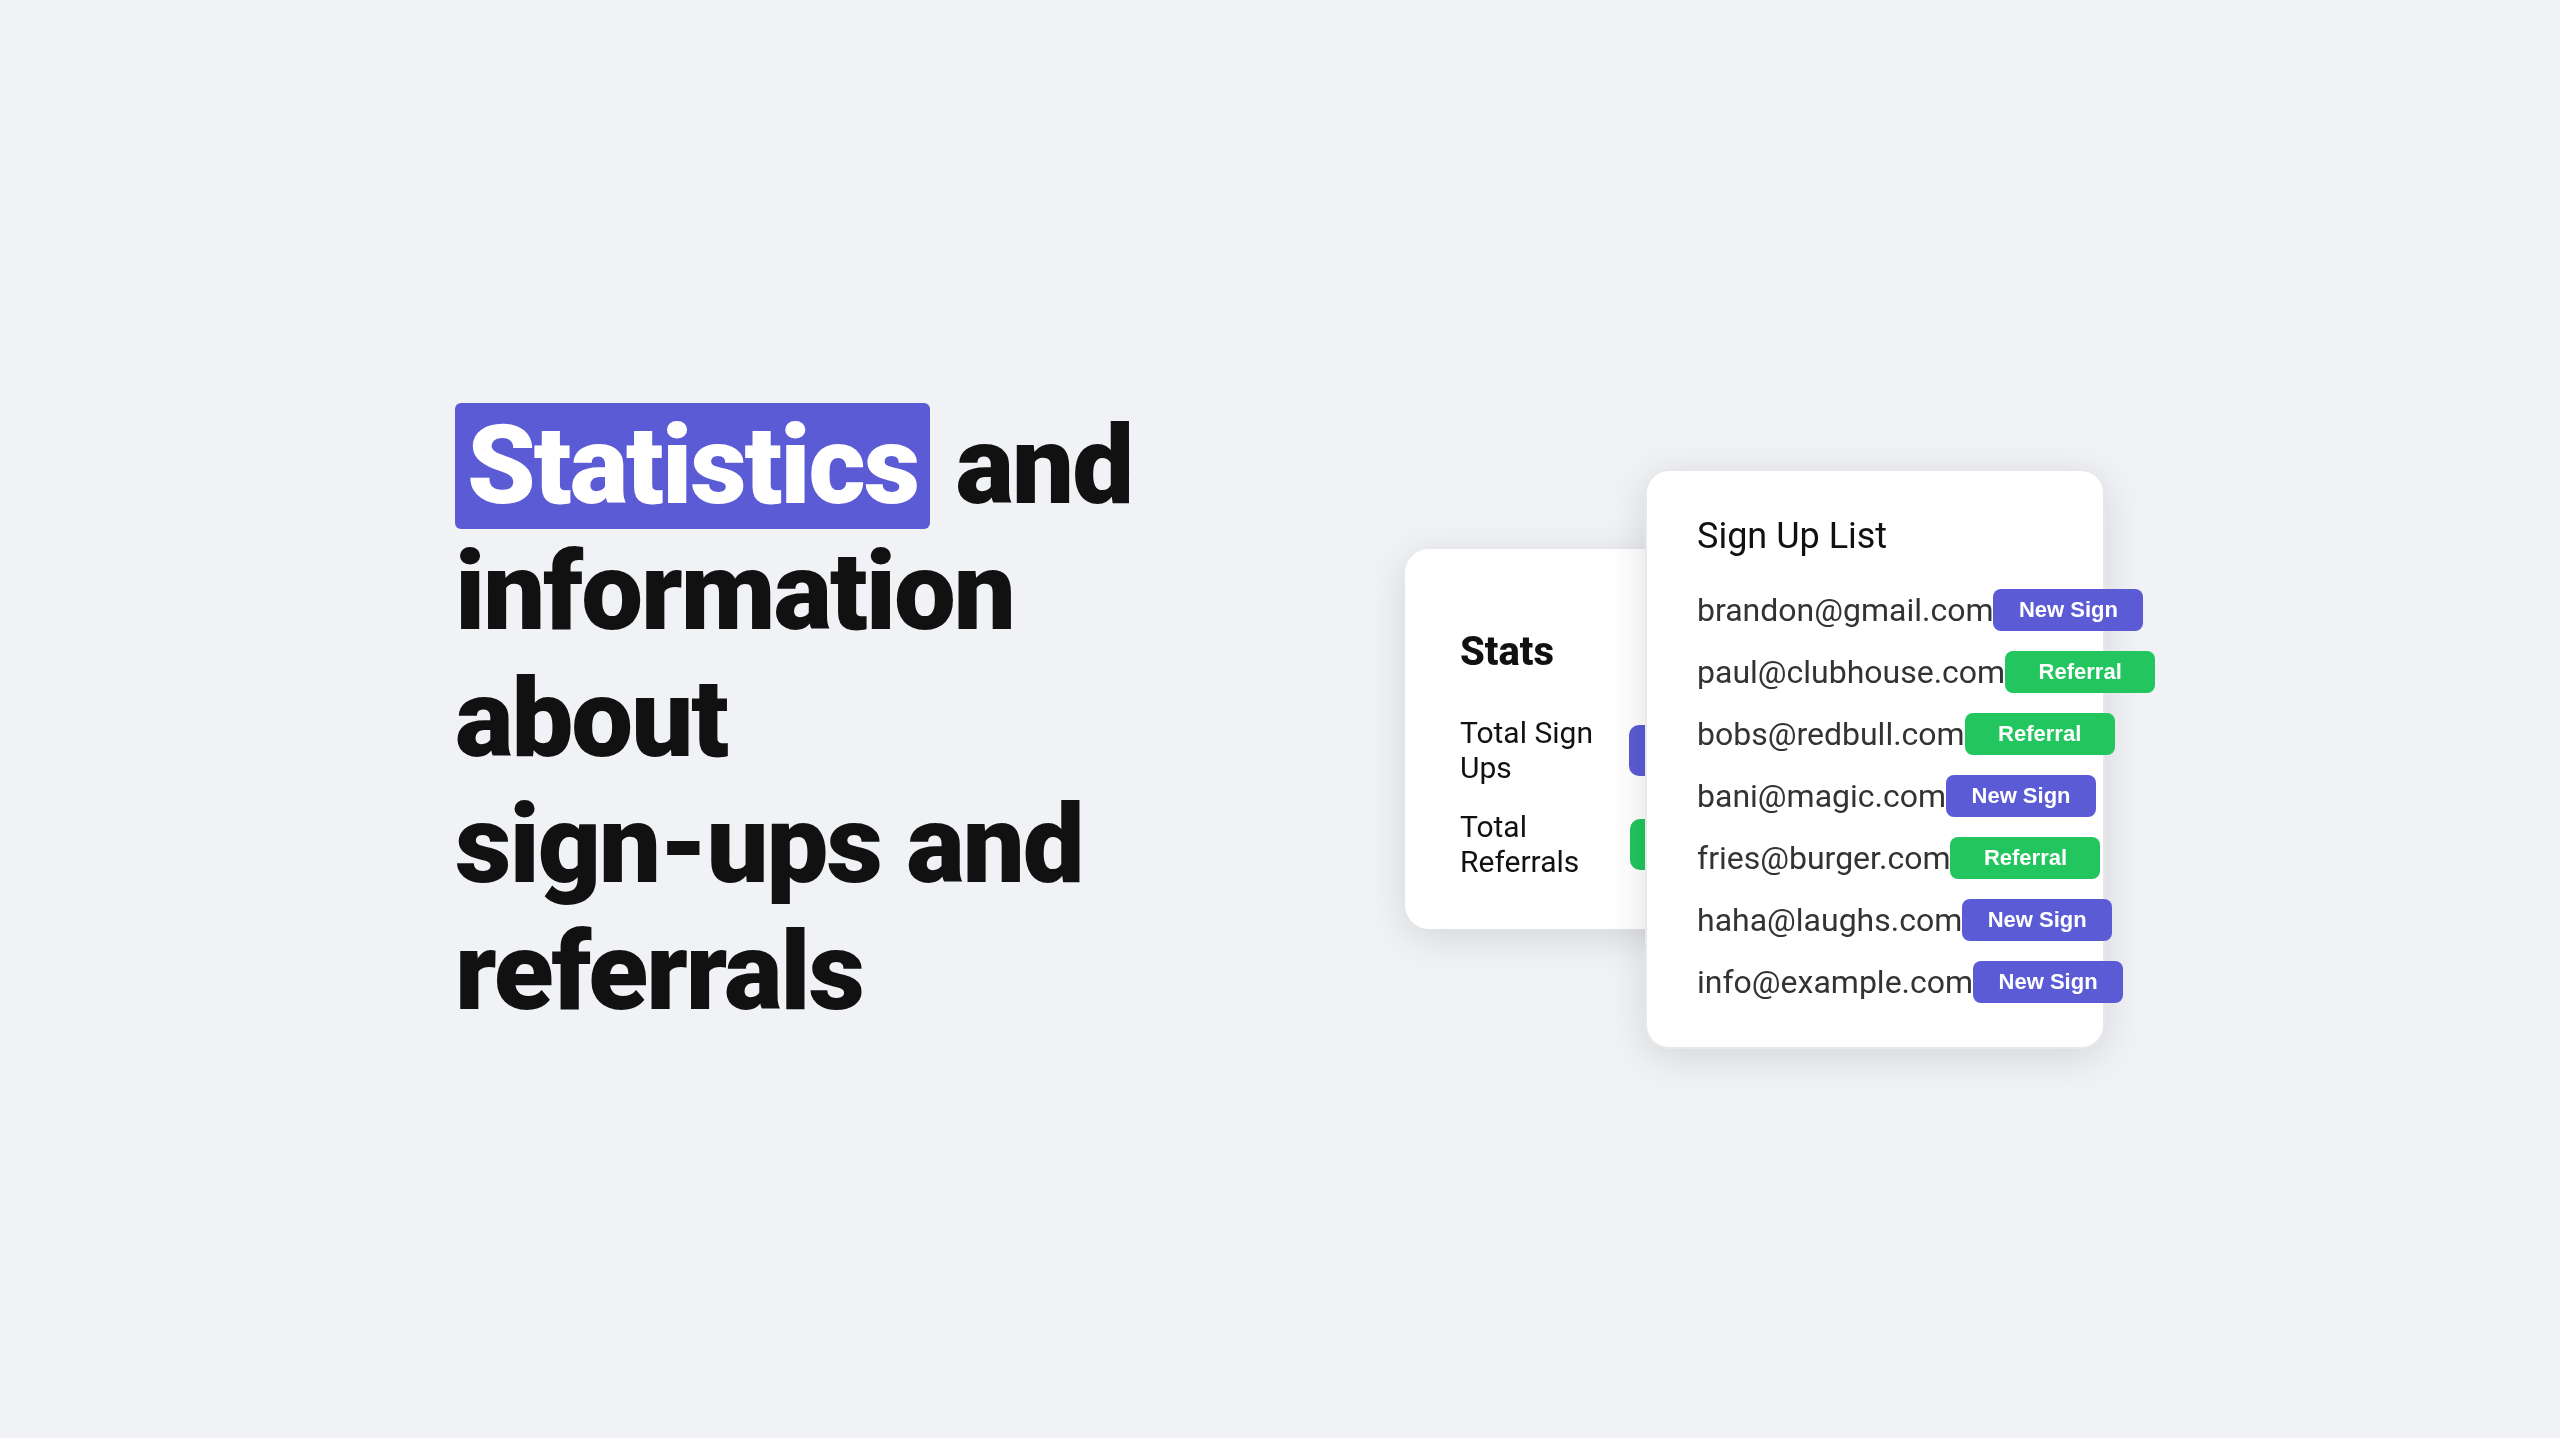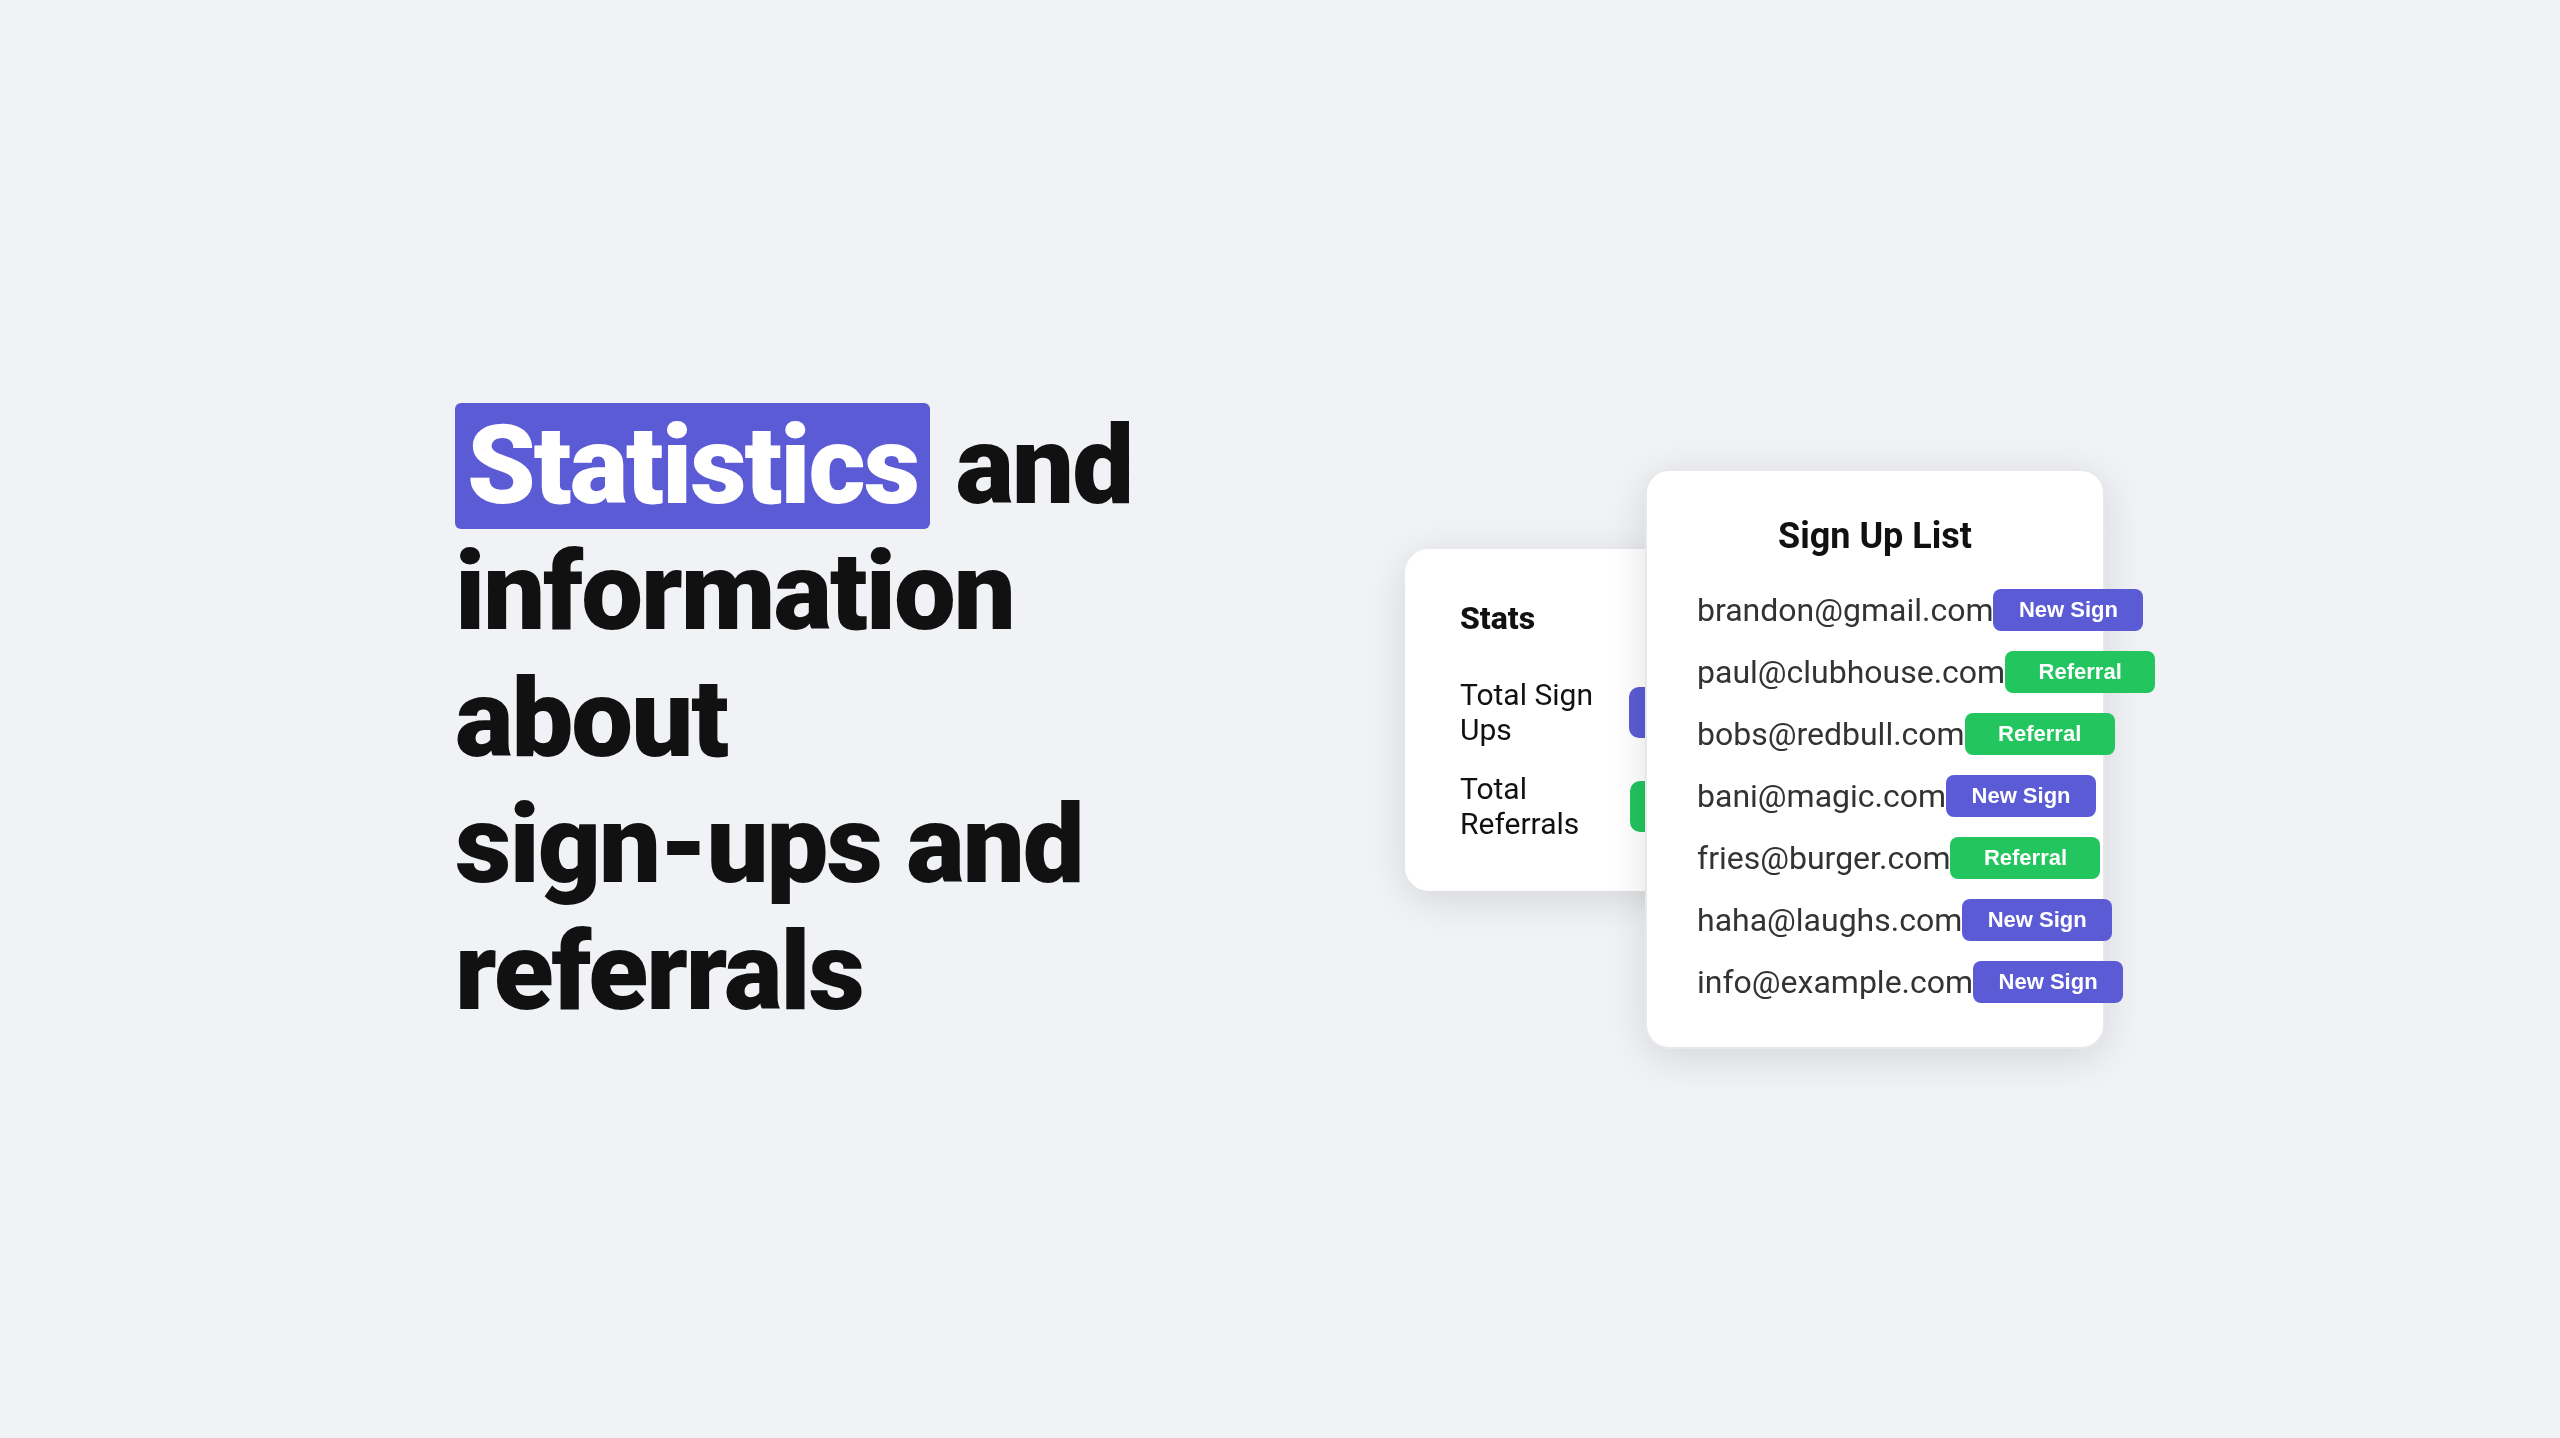--- a/index.html
+++ b/index.html
@@ -63,24 +63,25 @@
       left: 0;
       background: white;
       border-radius: 24px;
       padding: 50px 55px;
       width: 380px;
       box-shadow: 0 8px 40px rgba(0,0,0,0.12);
       z-index: 1;
     }
 
     .stats-card-title {
-      font-size: 32px;
+      font-size: 40px;
       font-weight: 800;
       color: #111111;
       margin-bottom: 40px;
+      margin-top: 29px;
     }
 
     .stat-row {
       display: flex;
       align-items: center;
       justify-content: space-between;
       margin-bottom: 24px;
     }
 
     .stat-row:last-child {
@@ -119,24 +120,23 @@
       border-radius: 24px;
       padding: 44px 50px;
       width: 460px;
       box-shadow: 0 8px 40px rgba(0,0,0,0.12);
       z-index: 2;
       border: 2px solid #e8e8e8;
     }
 
     .signup-list-title {
       font-size: 36px;
-      font-weight: 700;
+      font-weight: 400;
       color: #111111;
       margin-bottom: 32px;
-      text-align: center;
     }
 
     .signup-row {
       display: flex;
       align-items: center;
       justify-content: space-between;
       margin-bottom: 20px;
     }
 
     .signup-row:last-child {

